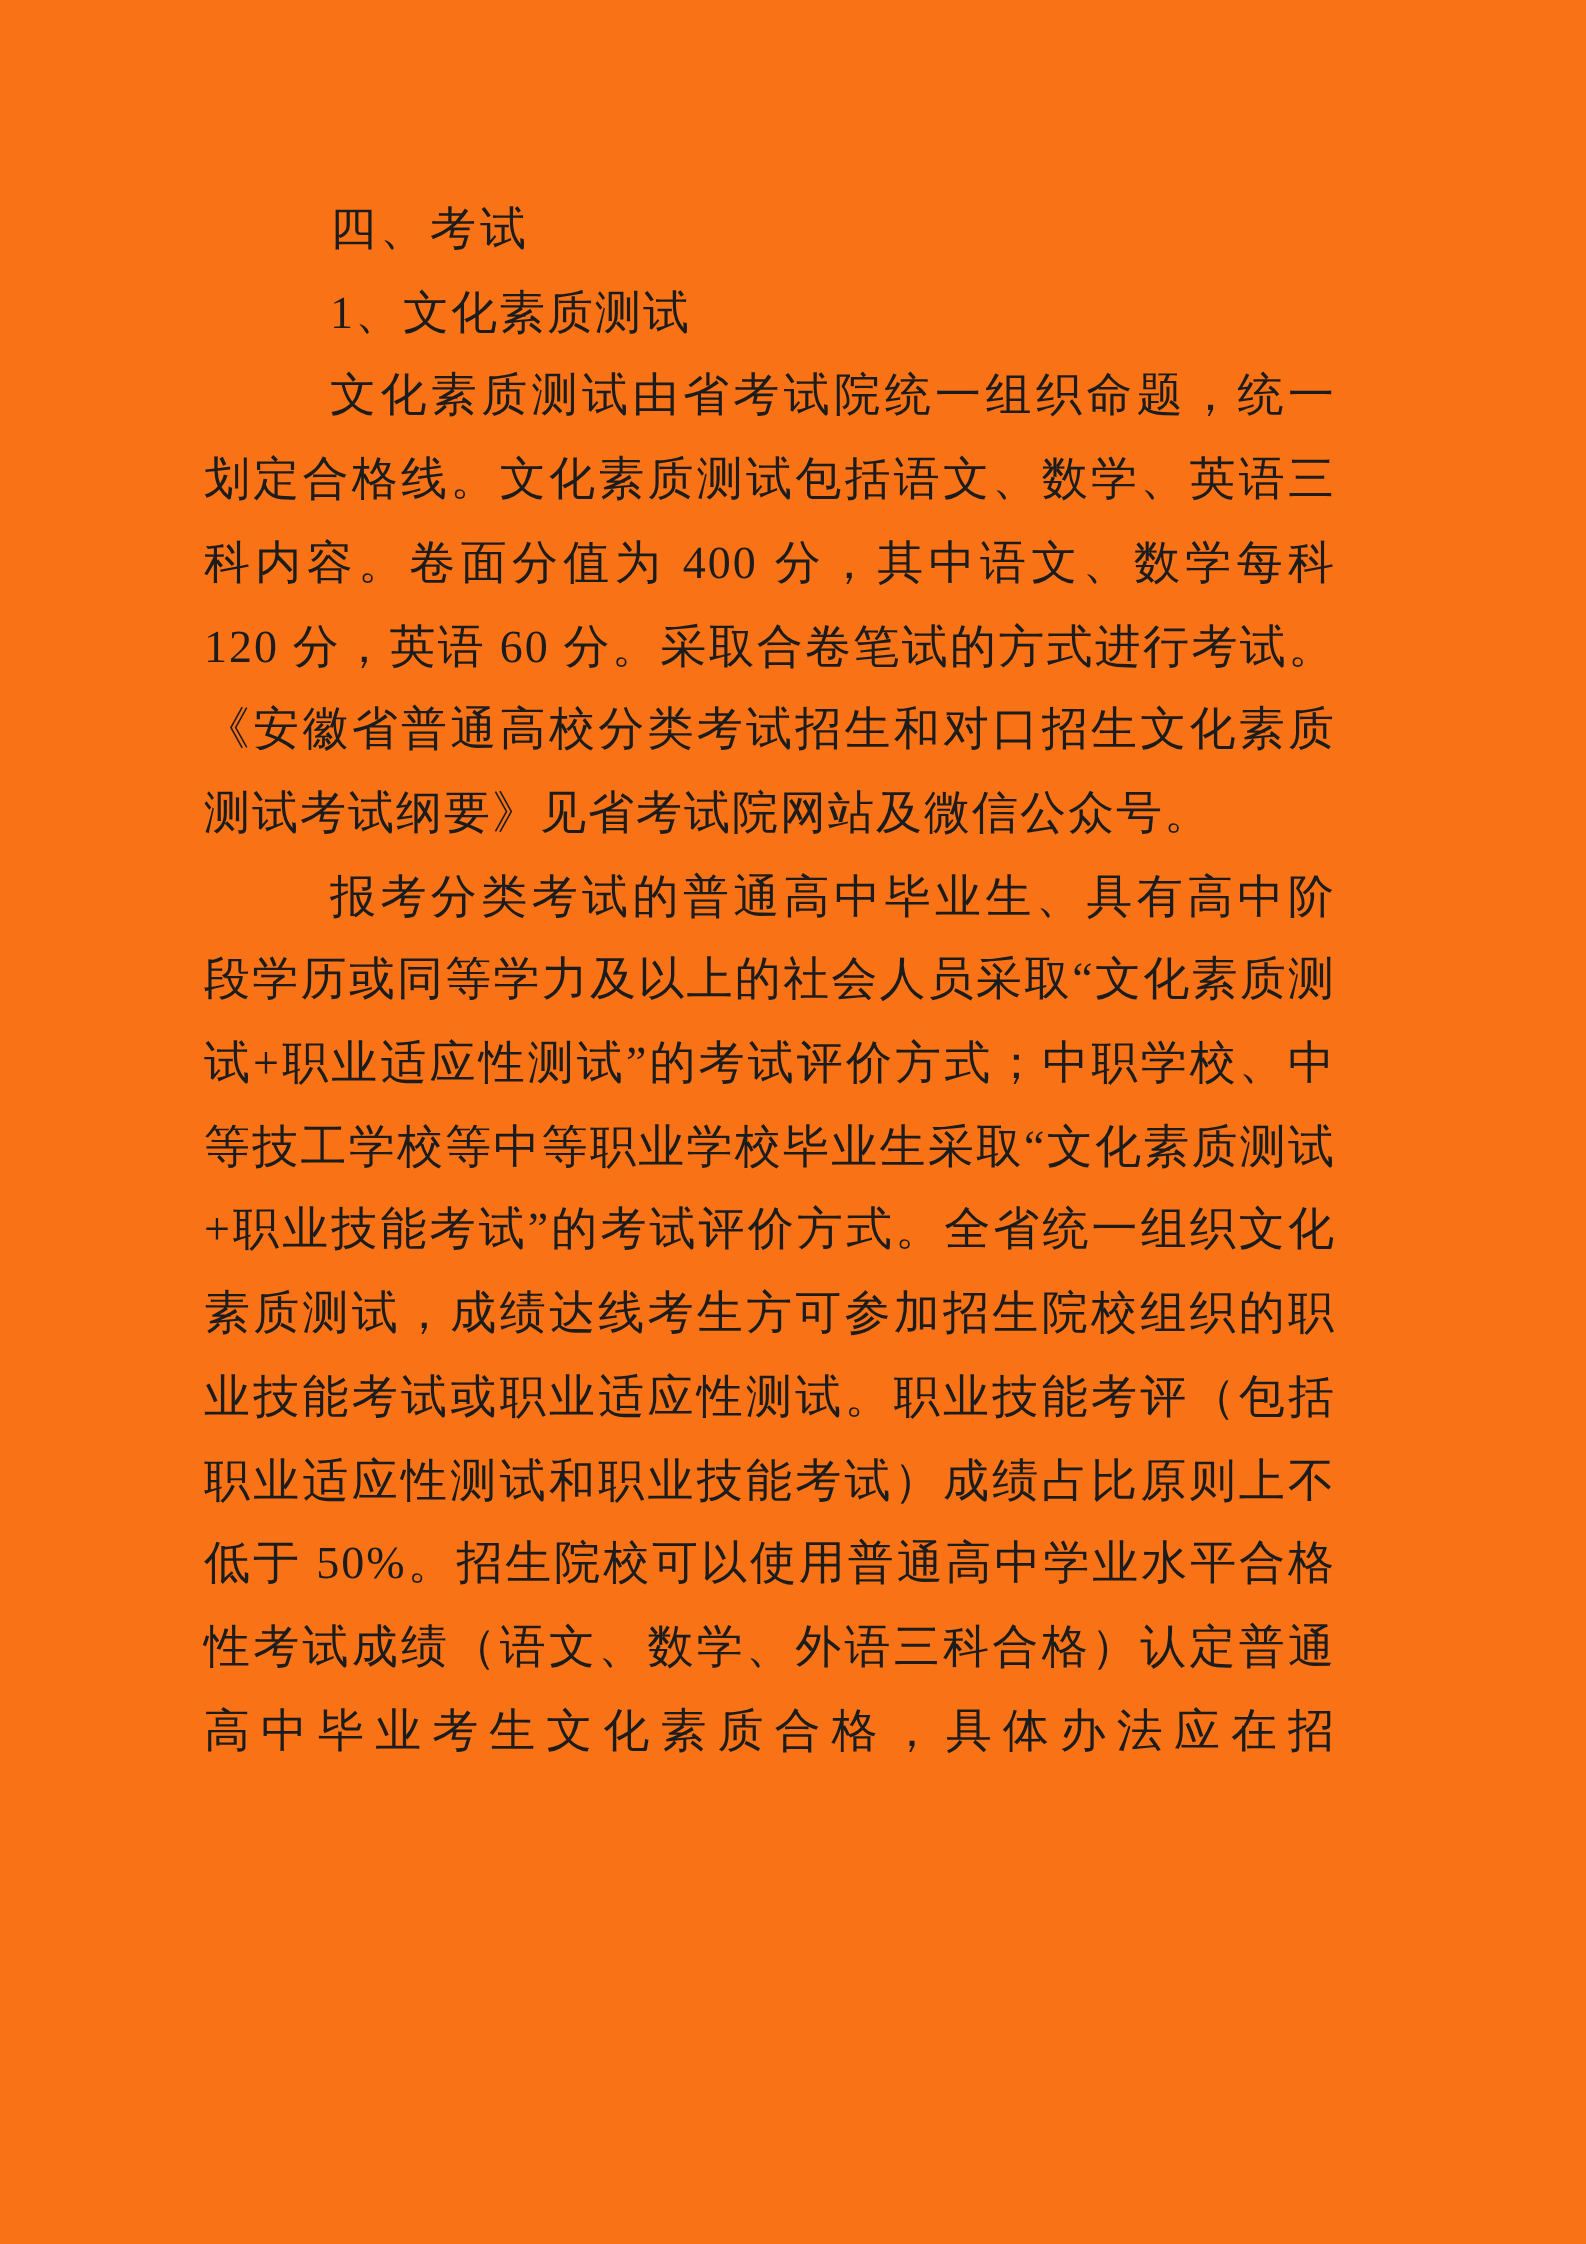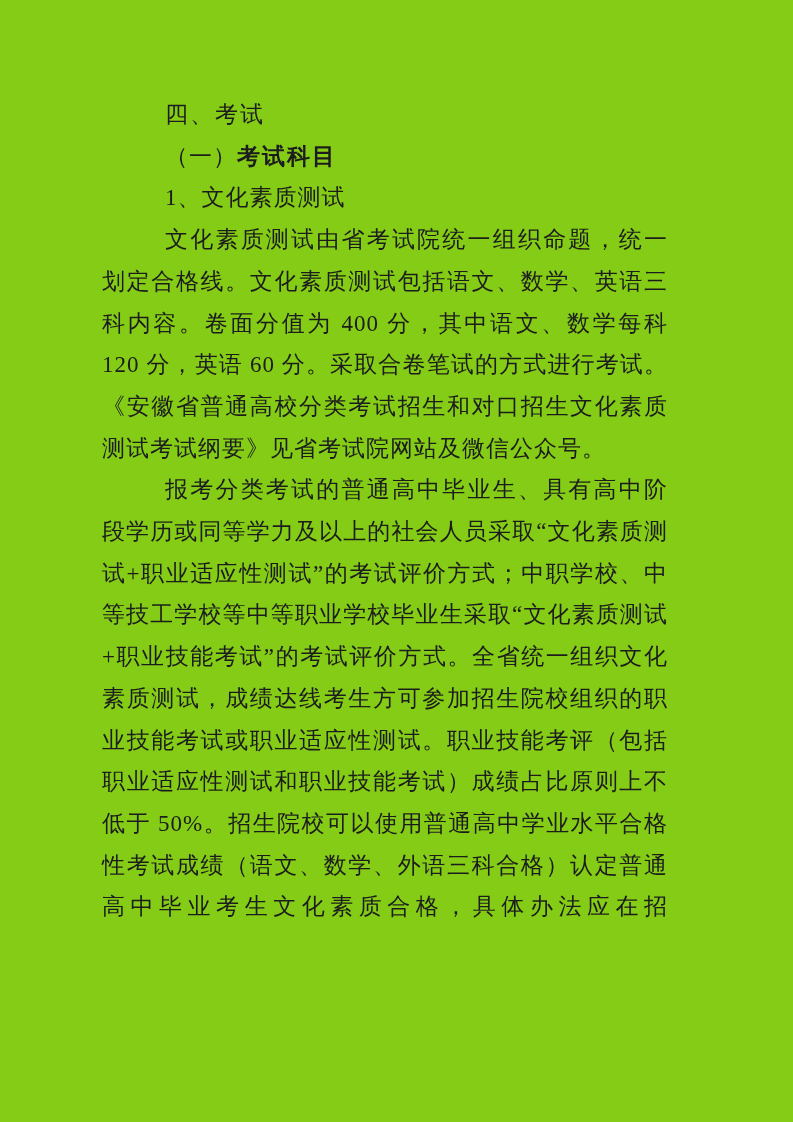--- a/index.html
+++ b/index.html
@@ -4,21 +4,21 @@
 <style>
   html, body {
     margin: 0;
     padding: 0;
     background: #ffffff;
   }
   .page {
     position: relative;
     width: 793px;
     height: 1122px;
-    background: #84cc16;
+    background: #f97316;
     overflow: hidden;
     font-family: "Liberation Serif", "DejaVu Serif", serif;
     color: #1c1c1c;
   }
   .content {
     position: absolute;
     left: 102px;
     top: 94px;
     width: 566px;
     font-size: 23px;
@@ -57,23 +57,20 @@
 </style>
 </head>
 <body>
 
 <div class="page">
   <div class="content">
 
     <h2 class="heading-bold">四、考试</h2>
 
 
-    <h3>
-      <span class="sub-heading-prefix">（一）</span><span class="sub-heading-label">考试科目</span>
-    </h3>
 
     <p>1、文化素质测试</p>
 
     <p>文化素质测试由省考试院统一组织命题，统一划定合格线。文化素质测试包括语文、数学、英语三科内容。卷面分值为 400 分，其中语文、数学每科 120 分，英语 60 分。采取合卷笔试的方式进行考试。《安徽省普通高校分类考试招生和对口招生文化素质测试考试纲要》见省考试院网站及微信公众号。</p>
 
     <p class="para-cut">报考分类考试的普通高中毕业生、具有高中阶段学历或同等学力及以上的社会人员采取“文化素质测试+职业适应性测试”的考试评价方式；中职学校、中等技工学校等中等职业学校毕业生采取“文化素质测试+职业技能考试”的考试评价方式。全省统一组织文化素质测试，成绩达线考生方可参加招生院校组织的职业技能考试或职业适应性测试。职业技能考评（包括职业适应性测试和职业技能考试）成绩占比原则上不低于 50%。招生院校可以使用普通高中学业水平合格性考试成绩（语文、数学、外语三科合格）认定普通高中毕业考生文化素质合格，具体办法应在招</p>
 
   </div>
 </div>
 

